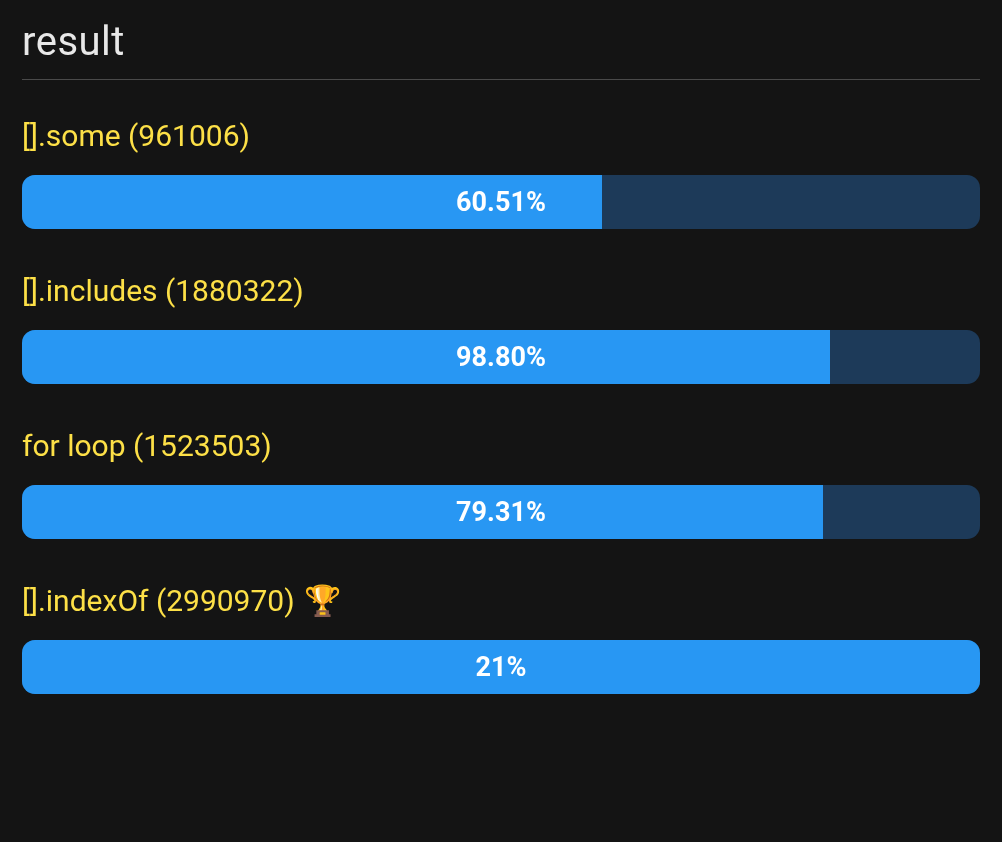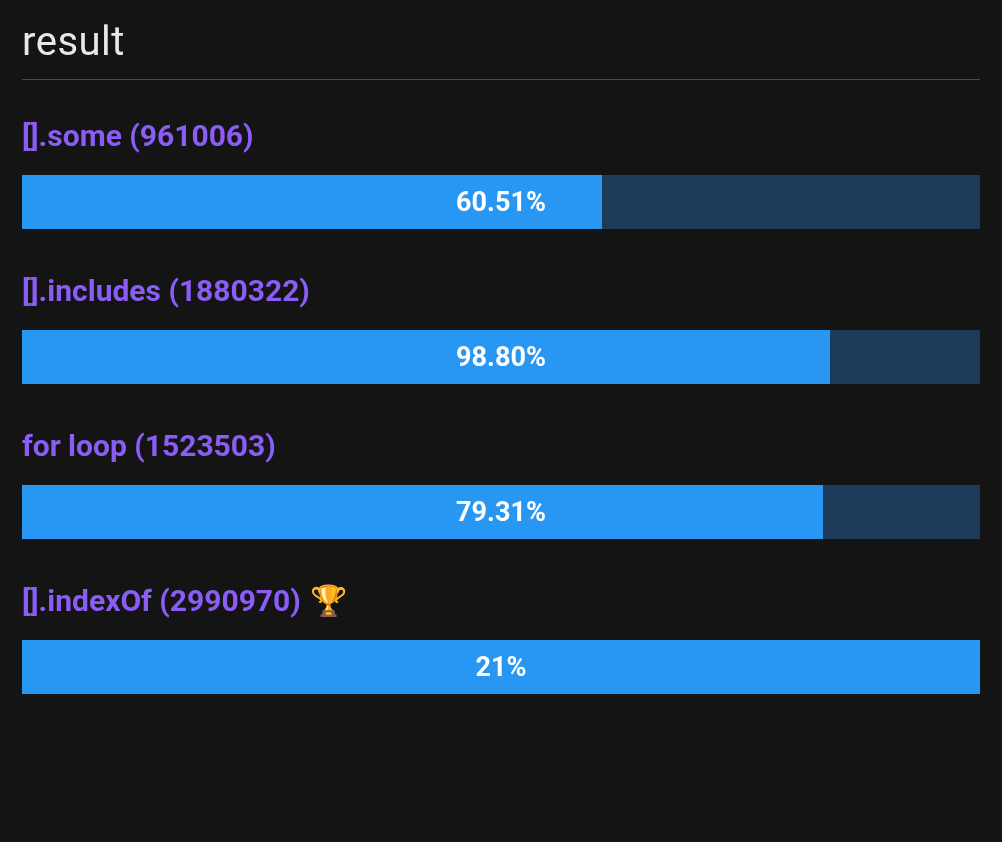--- a/index.html
+++ b/index.html
@@ -29,35 +29,36 @@
       flex-direction: column;
       gap: 44px;
     }
     .result-item {
       display: flex;
       flex-direction: column;
       gap: 22px;
     }
     .result-label {
       font-size: 30px;
-      font-weight: 700;
-      color: #8b5cf6;
+      font-weight: 400;
+      color: #fde047;
       display: flex;
       align-items: flex-start;
       gap: 10px;
     }
     .trophy {
       font-size: 30px;
     }
     .bar-track {
       width: 100%;
       height: 54px;
       background-color: #1d3a59;
       position: relative;
       overflow: hidden;
+      border-radius: 13px;
     }
     .bar-fill {
       height: 100%;
       background-color: #2897f3;
       display: flex;
       align-items: center;
       justify-content: center;
       position: absolute;
       left: 0;
       top: 0;

